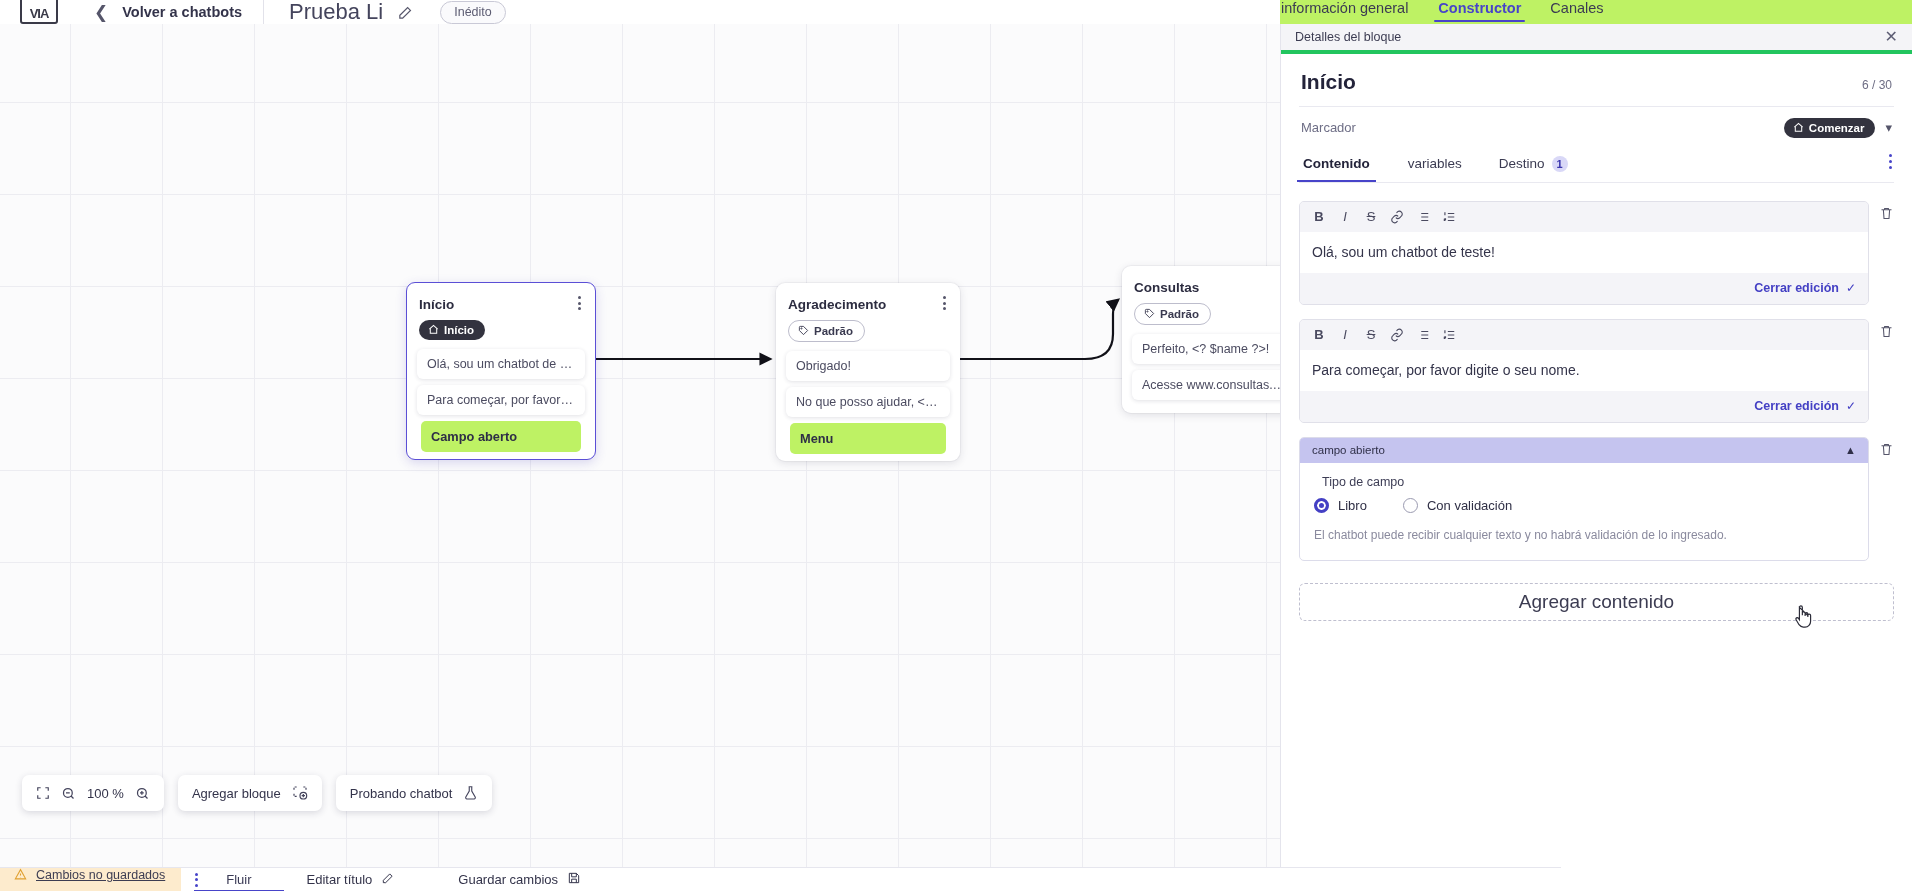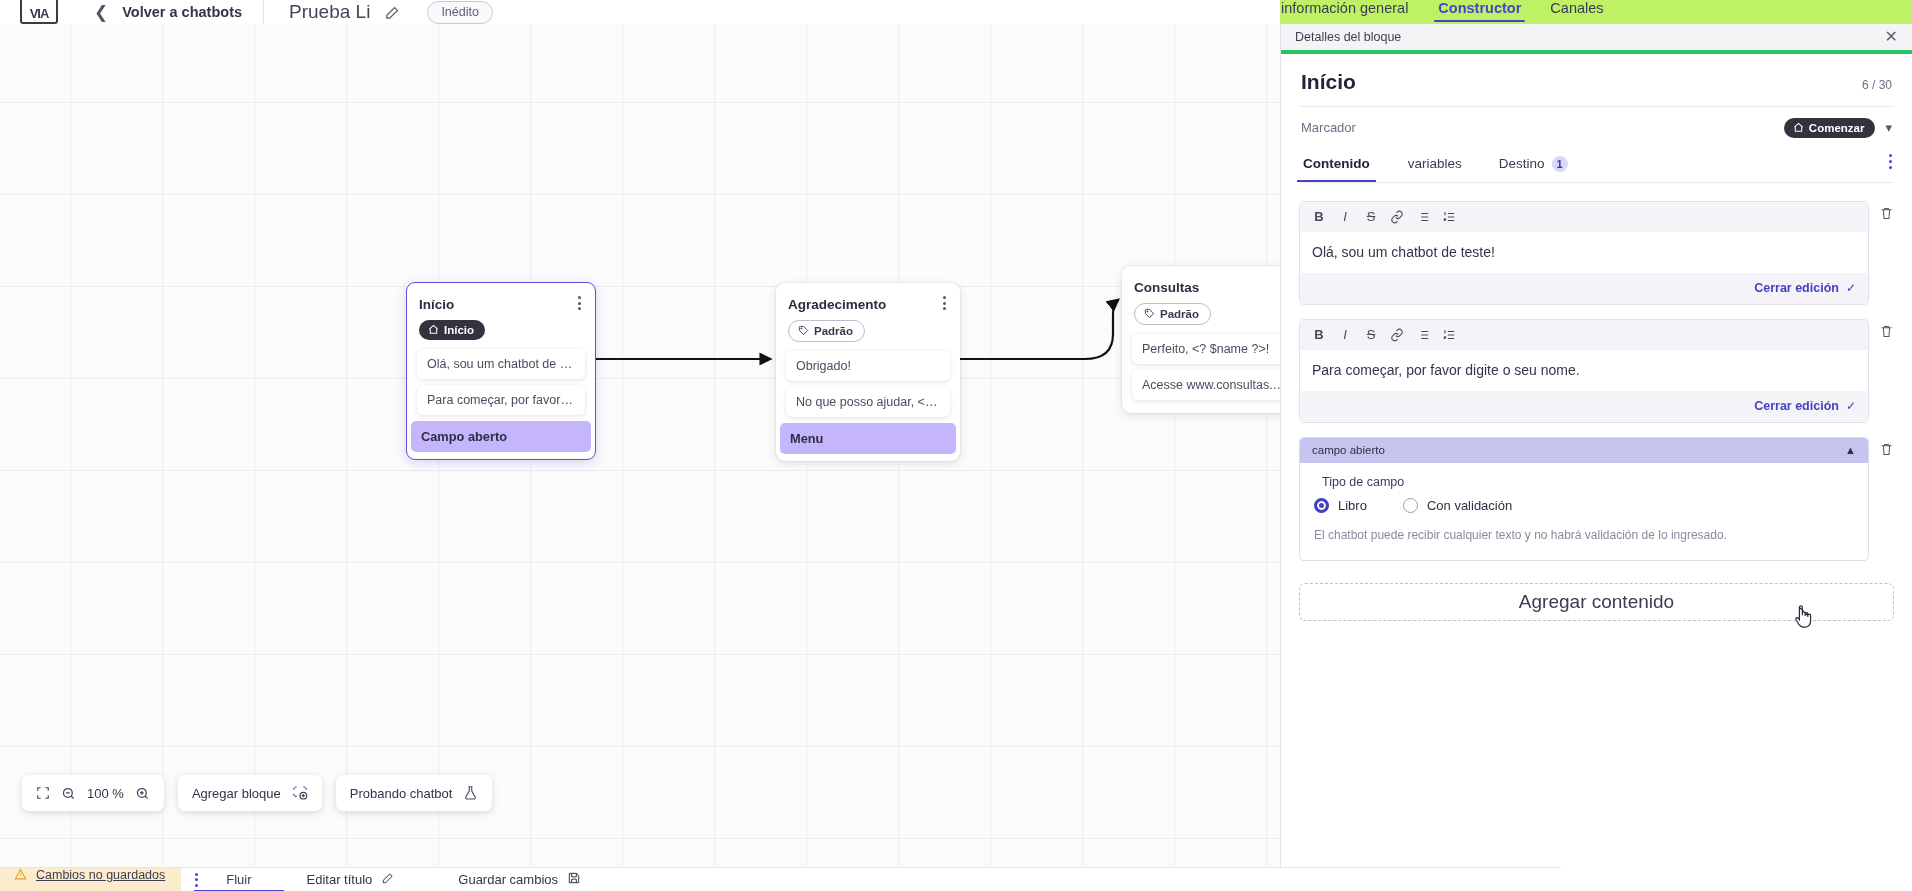--- a/index.html
+++ b/index.html
@@ -30,21 +30,21 @@
     margin-left: 36px; font-size: 17px; color: #55556a; line-height: 1; cursor: pointer;
   }
   .back-label {
     margin-left: 14px; font-size: 14.5px; font-weight: 700; color: #33334a; cursor: pointer;
     white-space: nowrap;
   }
   .topbar-sep {
     position: absolute; left: 263px; top: 0; width: 1px; height: 24px; background: #e2e2ea;
   }
   .bot-title {
-    margin-left: 47px; font-size: 19px; color: #44445c; white-space: nowrap;
+    margin-left: 47px; font-size: 22px; color: #44445c; white-space: nowrap;
   }
   .pencil-ico { margin-left: 14px; color: #55556a; display: inline-flex; cursor: pointer; }
   .badge-unpub {
     margin-left: 26px; border: 1px solid #c9c9d6; border-radius: 13px;
     padding: 3px 13px 4px; font-size: 12.5px; color: #5c5c72; background: #fafafc;
     white-space: nowrap;
   }
 
   
   .rp-tabs {
@@ -96,21 +96,21 @@
   .tag.dark { background: #33333f; color: #ffffff; }
   .tag.light { background: #ffffff; color: #3a3a50; border: 1px solid #bdbdcc; }
   .tag-ico { display: inline-flex; }
   .msg {
     margin: 0 10px 6px; background: #ffffff; border-radius: 6px;
     box-shadow: 0 1px 4px rgba(40,40,70,.14);
     font-size: 12.5px; color: #4b4b60; padding: 8px 10px;
     white-space: nowrap; overflow: hidden; text-overflow: ellipsis;
   }
   .chip {
-    margin: 2px 4px 0; background: #c4b5fd; border-radius: 5px;
+    margin: 2px 14px 0; background: #bef264; border-radius: 5px;
     font-size: 12.8px; font-weight: 700; color: #2e2e46; padding: 8px 10px;
   }
 
   #node-inicio      { left: 406px; top: 258px; width: 190px; }
   #node-agradec     { left: 776px; top: 259px; width: 184px; }
   #node-consultas   { left: 1122px; top: 242px; width: 188px; }
   #node-fim         { left: 1444px; top: 275px; width: 155px; }
 
   
   .bottombar { position: absolute; left: 22px; bottom: 56px; display: flex; gap: 14px; z-index: 20; }

